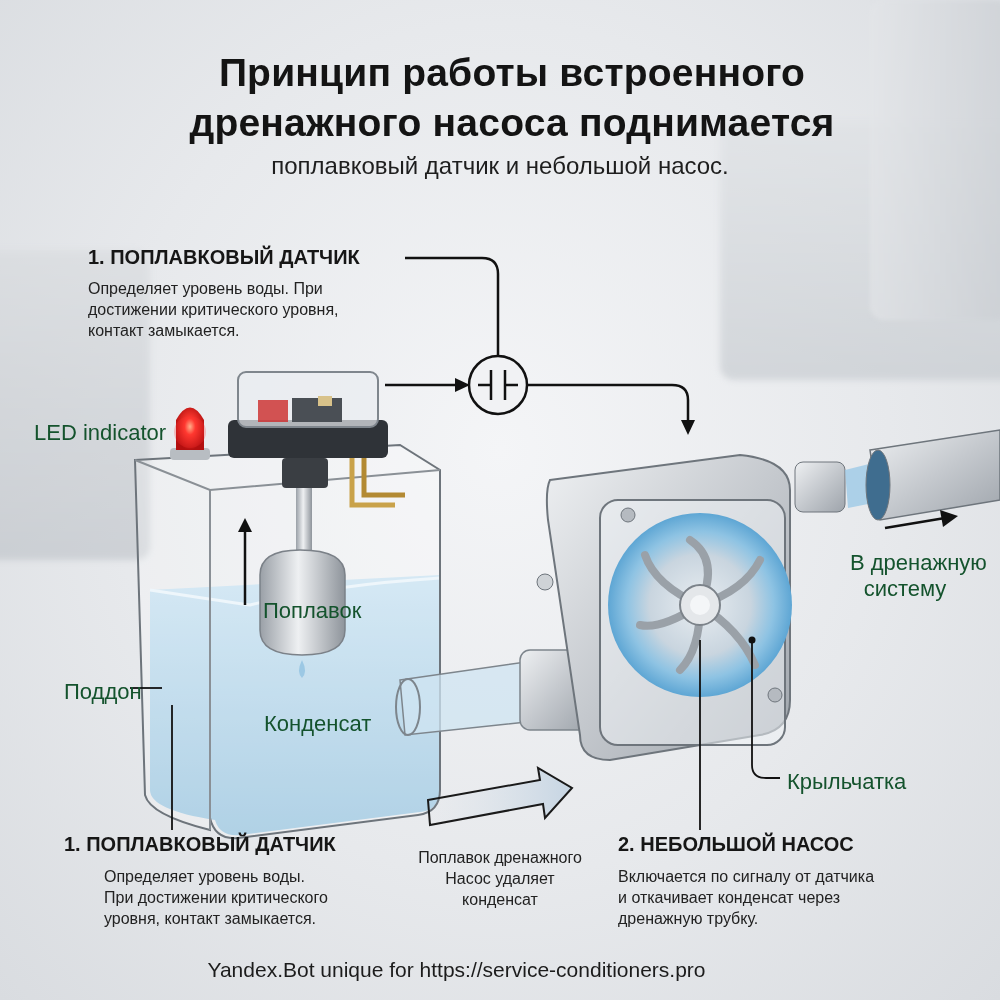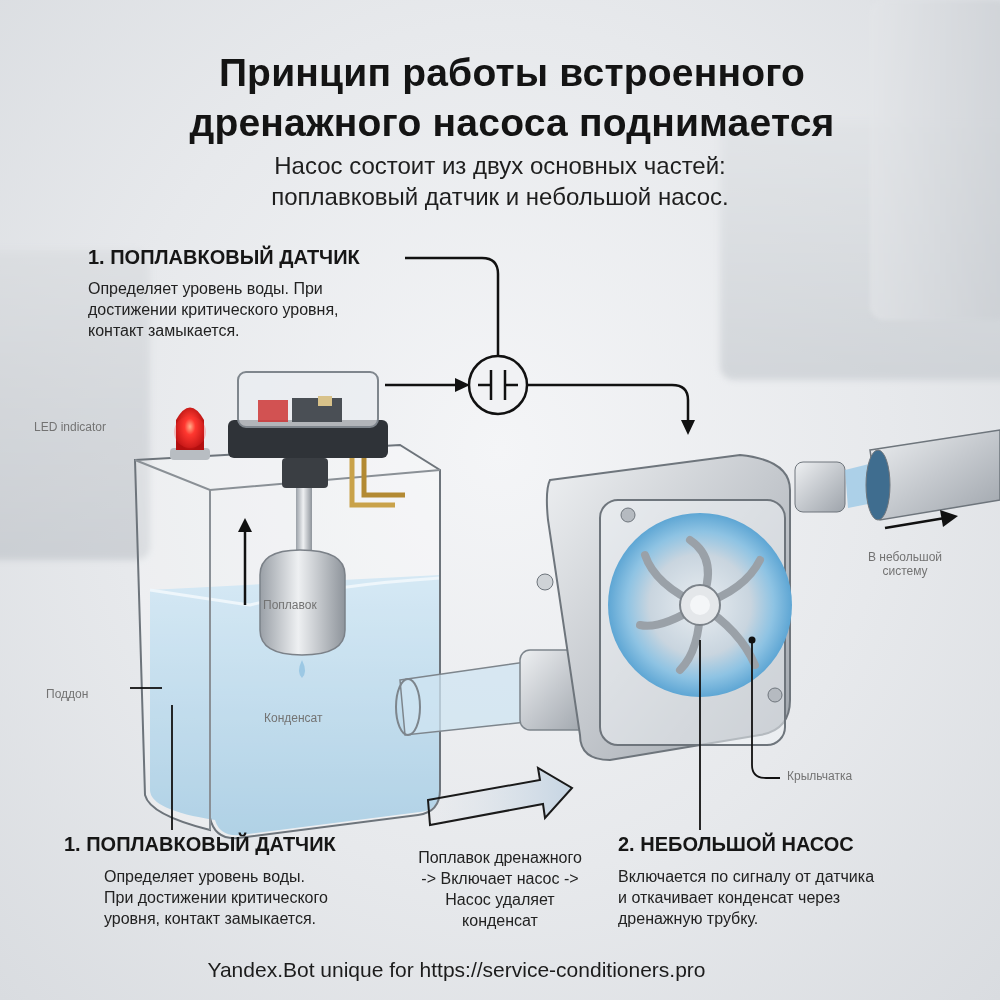--- a/index.html
+++ b/index.html
@@ -5,37 +5,36 @@
   html,body{margin:0;padding:0;}
   body{width:1000px;height:1000px;position:relative;overflow:hidden;
     font-family:"Liberation Sans","DejaVu Sans",sans-serif;color:#111;
     background:radial-gradient(ellipse at 50% 45%,#f4f5f7 0%,#e7e9ec 55%,#d9dce0 100%);}
   .bg-unit{position:absolute;border-radius:14px;}
   .abs{position:absolute;}
   .title{position:absolute;left:0;top:48px;width:1000px;text-align:center;font-weight:bold;font-size:39px;line-height:50px;letter-spacing:0.2px;color:#141414;padding-left:12px;}
   .subtitle{position:absolute;left:0;top:150px;width:1000px;text-align:center;font-size:24px;line-height:31px;color:#1e1e1e;}
   .h{font-weight:bold;font-size:20px;color:#161616;white-space:nowrap;}
   .p{font-size:16px;line-height:21px;color:#222;}
-  .lbl{font-size:12px;color:#737373;white-space:nowrap;}
+  .lbl{font-size:22px;color:#14532d;white-space:nowrap;}
   .footer{position:absolute;left:0;top:958px;width:913px;text-align:center;font-size:21px;color:#1c1c1c;}
   svg{position:absolute;left:0;top:0;}
 </style>
 </head>
 <body>
 
 <div class="bg-unit" style="left:-40px;top:250px;width:190px;height:310px;background:linear-gradient(180deg,#d7dadd,#b9bec4);opacity:.55;filter:blur(3px);"></div>
 <div class="bg-unit" style="left:720px;top:120px;width:300px;height:260px;background:linear-gradient(180deg,#dfe2e5,#c3c8cd);opacity:.6;filter:blur(3px);"></div>
 <div class="bg-unit" style="left:870px;top:0px;width:140px;height:320px;background:linear-gradient(90deg,#e4e6e9,#c9cdd2);opacity:.6;filter:blur(2px);"></div>
 
 <div class="title">
   <div>Принцип работы встроенного</div>
   <div>дренажного насоса поднимается</div>
 </div>
 <div class="subtitle">
-  <div>Насос состоит из двух основных частей:</div>
   <div>поплавковый датчик и небольшой насос.</div>
 </div>
 
 <svg width="1000" height="1000" viewBox="0 0 1000 1000">
   <defs>
     <linearGradient id="water" x1="0" y1="0" x2="0" y2="1">
       <stop offset="0" stop-color="#c4e0f1"></stop>
         <stop offset="1" stop-color="#8fbfdc"></stop>
     </linearGradient>
     <linearGradient id="metal" x1="0" y1="0" x2="1" y2="1">
@@ -170,37 +169,36 @@
 <div class="abs h" style="left:88px;top:246px;">1. ПОПЛАВКОВЫЙ ДАТЧИК</div>
 <div class="abs p" style="left:88px;top:278px;width:320px;">
   <div>Определяет уровень воды. При</div>
   <div>достижении критического уровня,</div>
   <div>контакт замыкается.</div>
 </div>
 
 <div class="abs lbl" style="left:34px;top:420px;">LED indicator</div>
 <div class="abs lbl" style="left:263px;top:598px;">Поплавок</div>
 <div class="abs lbl" style="left:264px;top:711px;">Конденсат</div>
-<div class="abs lbl" style="left:46px;top:679px;margin-top:8px;">Поддон</div>
+<div class="abs lbl" style="left:64px;top:679px;">Поддон</div>
 <div class="abs lbl" style="left:850px;top:550px;text-align:center;width:110px;">
-  <div>В небольшой</div>
+  <div>В дренажную</div>
   <div>систему</div>
 </div>
 <div class="abs lbl" style="left:787px;top:769px;">Крыльчатка</div>
 
 <div class="abs h" style="left:64px;top:833px;">1. ПОПЛАВКОВЫЙ ДАТЧИК</div>
 <div class="abs p" style="left:104px;top:866px;width:290px;">
   <div>Определяет уровень воды.</div>
   <div>При достижении критического</div>
   <div>уровня, контакт замыкается.</div>
 </div>
 
 <div class="abs p" style="left:390px;top:847px;width:220px;text-align:center;">
   <div>Поплавок дренажного</div>
-  <div>-&gt; Включает насос -&gt;</div>
   <div>Насос удаляет</div>
   <div>конденсат</div>
 </div>
 
 <div class="abs h" style="left:618px;top:833px;">2. НЕБОЛЬШОЙ НАСОС</div>
 <div class="abs p" style="left:618px;top:866px;width:330px;">
   <div>Включается по сигналу от датчика</div>
   <div>и откачивает конденсат через</div>
   <div>дренажную трубку.</div>
 </div>

